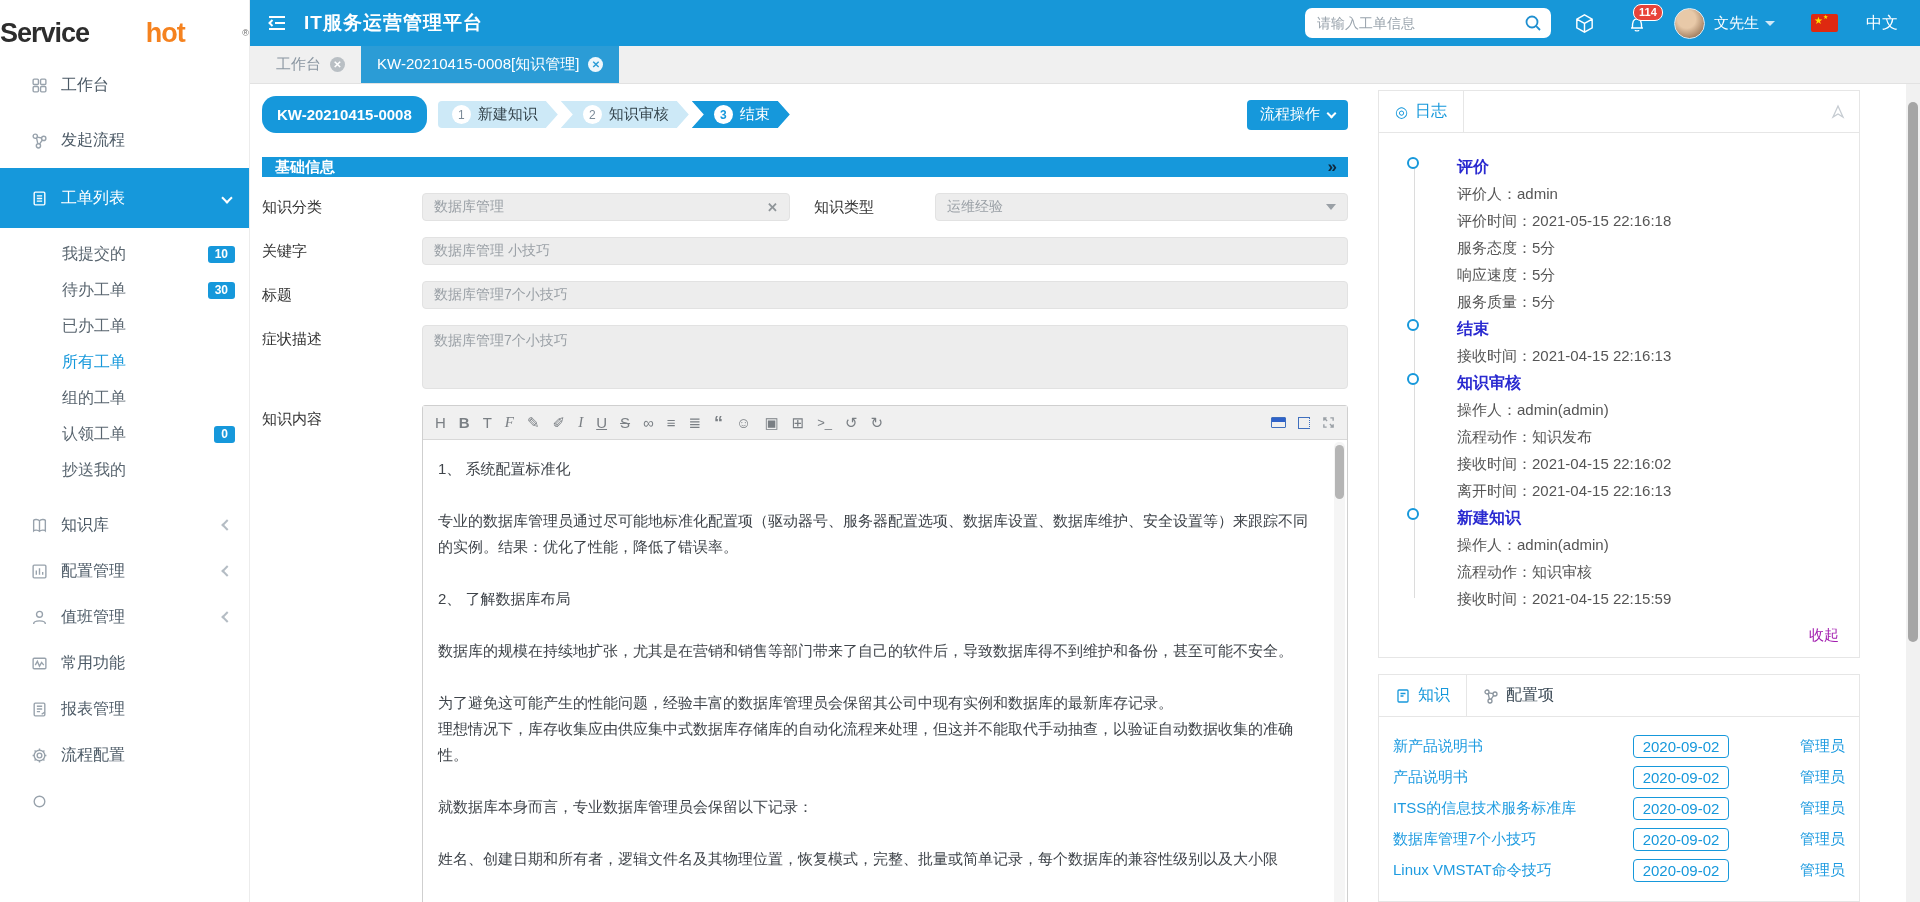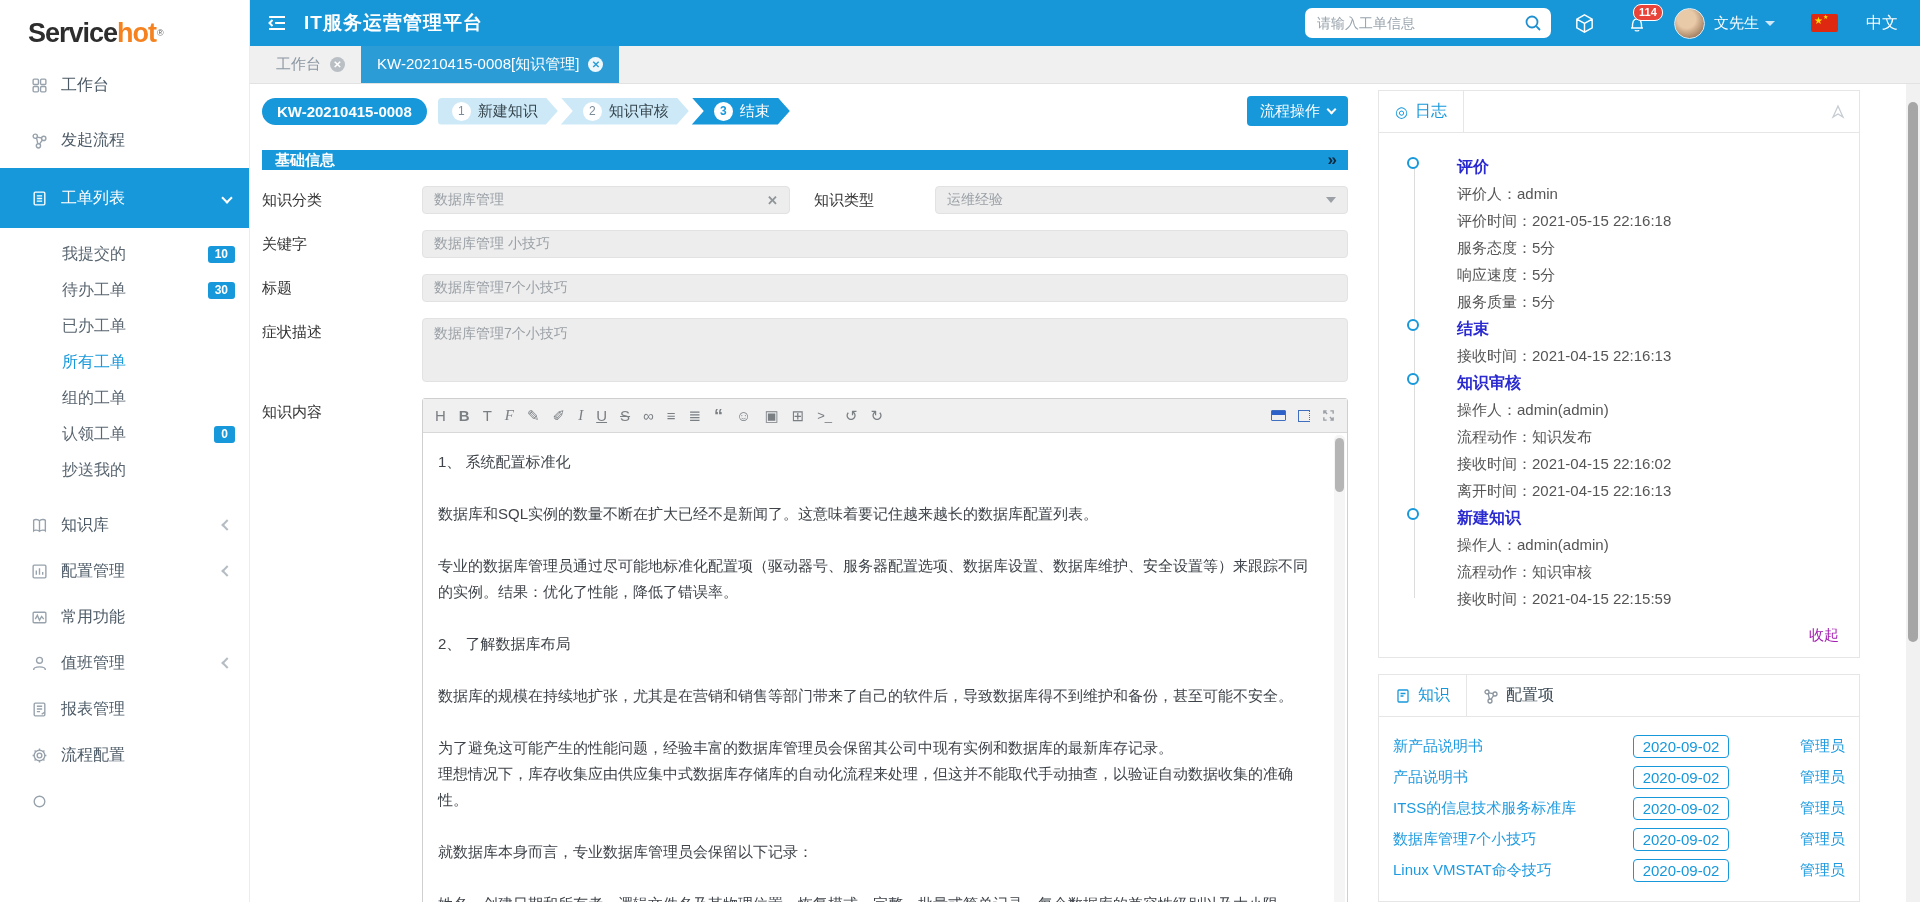--- a/index.html
+++ b/index.html
@@ -1,21 +1,21 @@
 <!DOCTYPE html>
 <html><head>
 <meta charset="utf-8">
 <style>
   * { margin:0; padding:0; box-sizing:border-box; }
   html,body { width:1920px; height:902px; overflow:hidden; font-family:"Liberation Sans",sans-serif; background:#fff; }
   body { display:flex; }
 
   
   .sidebar { width:250px; height:902px; background:#fff; border-right:1px solid #ececec; flex:none; overflow:hidden; }
-  .logo { height:58px; display:flex; align-items:center; justify-content:flex-start; padding-top:8px;margin-left:28px; }
+  .logo { height:58px; display:flex; align-items:center; justify-content:space-between; padding-top:8px; }
   .logo .lg1 { font-size:27px; font-weight:bold; color:#2d2d2d; letter-spacing:-1px; }
   .logo .lg2 { font-size:27px; font-weight:bold; color:#f5821f; letter-spacing:-1px; }
   .logo sup { font-size:9px; color:#666; margin-left:1px; }
   .side-item { height:55px; display:flex; align-items:center; gap:13px; padding:0 18px 0 30px; color:#4c5a66; font-size:16px; cursor:pointer; }
   .side-item .sicon { width:18px; height:18px; flex:none; display:flex; align-items:center; justify-content:center; }
   .side-item svg { stroke:#98a2ac; fill:none; stroke-width:1.3; }
   .side-banner { height:60px; background:#1698db; color:#fff; }
   .side-banner svg { stroke:#fff; }
   .chev { width:8px; height:8px; border-right:2px solid #b4bcc4; border-bottom:2px solid #b4bcc4; display:inline-block; margin-left:auto; }
   .chev.left { transform:rotate(135deg); }
@@ -50,21 +50,21 @@
   .ptab { display:flex; align-items:center; padding:0 16px; font-size:15px; color:#8b97a2; cursor:pointer; }
   .ptab.on { background:#2b9cd6; color:#fff; }
   .tclose { width:15px; height:15px; border-radius:50%; background:#b9bfc4; color:#fff; font-size:10px; line-height:15px; text-align:center; margin-left:9px; font-weight:bold; }
   .ptab.on .tclose { background:rgba(255,255,255,.92); color:#2b9cd6; }
 
   
   .content { flex:1; display:flex; overflow:hidden; background:#fff; }
   .main { width:1122px; flex:none; padding:12px 24px 0 12px; display:flex; flex-direction:column; }
 
   .wf-row { display:flex; align-items:center; }
-  .ticket-pill { background:#1698db; color:#fff; height:27px; border-radius:14px; padding:0 15px; font-size:15px; font-weight:bold; display:flex; align-items:center; }
+  .ticket-pill { background:#1698db; color:#fff; height:37px; border-radius:14px; padding:0 15px; font-size:15px; font-weight:bold; display:flex; align-items:center; }
   .steps { display:flex; margin-left:8px; }
   .step { height:27px; display:flex; align-items:center; gap:7px; padding:0 20px 0 22px; background:#cde9f7; color:#37474f; font-size:15px; margin-left:3px;
           clip-path:polygon(0 0, calc(100% - 12px) 0, 100% 50%, calc(100% - 12px) 100%, 0 100%, 12px 50%); }
   .step.first { clip-path:polygon(0 0, calc(100% - 12px) 0, 100% 50%, calc(100% - 12px) 100%, 0 100%); border-radius:4px 0 0 4px; padding-left:14px; }
   .step .num { width:19px; height:19px; border-radius:50%; background:#fff; color:#7c8b98; font-size:12px; display:flex; align-items:center; justify-content:center; flex:none; }
   .step.on { background:#1698db; color:#fff; }
   .step.on .num { color:#1698db; font-weight:bold; }
   .flow-btn { margin-left:auto; background:#1698db; color:#fff; height:30px; border-radius:4px; padding:12px 13px; font-size:15px; display:flex; align-items:center; gap:8px; cursor:pointer; border:none; }
   .flow-btn .chev { border-color:#fff; width:7px; height:7px; margin:0 0 3px 0; }
 
@@ -221,35 +221,35 @@
           <rect x="2" y="2" width="12" height="12" rx="1"></rect>
           <path d="M5 11 V7 M8 11 V5 M11 11 V8.5"></path>
         </svg>
     </span>
     <span>配置管理</span>
     <span class="chev left"></span>
   </div>
   <div class="side-item group-item">
     <span class="sicon">
       <svg width="17" height="17" viewBox="0 0 16 16">
+          <circle cx="8" cy="5" r="2.8"></circle>
+          <path d="M2.5 14 C2.5 10.2 13.5 10.2 13.5 14"></path>
+        </svg>
+    </span>
+    <span>值班管理</span>
+    <span class="chev left"></span>
+  </div>
+  <div class="side-item group-item">
+    <span class="sicon">
+      <svg width="17" height="17" viewBox="0 0 16 16">
           <rect x="2" y="3" width="12" height="10" rx="1"></rect>
           <path d="M4 9.5 L6 6 L8 10.5 L10 7 L12 9.5"></path>
         </svg>
     </span>
     <span>常用功能</span>
-  </div>
-  <div class="side-item group-item">
-    <span class="sicon">
-      <svg width="17" height="17" viewBox="0 0 16 16">
-          <circle cx="8" cy="5" r="2.8"></circle>
-          <path d="M2.5 14 C2.5 10.2 13.5 10.2 13.5 14"></path>
-        </svg>
-    </span>
-    <span>值班管理</span>
-    <span class="chev left"></span>
   </div>
   <div class="side-item group-item">
     <span class="sicon">
       <svg width="17" height="17" viewBox="0 0 16 16">
           <rect x="3" y="2" width="10" height="12" rx="1"></rect>
           <path d="M5.5 5 H10.5 M5.5 7.5 H10.5 M5.5 10 H8.5 M10 12.5 L13 10.5"></path>
         </svg>
     </span>
     <span>报表管理</span>
   </div>
@@ -422,21 +422,20 @@
               <span class="prev-ic"></span>
               <span>
                 <svg width="13" height="13" viewBox="0 0 14 14" stroke="#9aa0a6" stroke-width="1.5" fill="none">
                     <path d="M2 5 L2 2 L5 2 M9 2 L12 2 L12 5 M12 9 L12 12 L9 12 M5 12 L2 12 L2 9 M2 2 L5.5 5.5 M12 12 L8.5 8.5"></path>
                   </svg>
               </span>
             </span>
           </div>
           <div class="ed-content">
             <div class="para">1、 系统配置标准化</div>
-            <div class="para">数据库和SQL实例的数量不断在扩大已经不是新闻了。这意味着要记住越来越长的数据库配置列表。</div>
             <div class="para">专业的数据库管理员通过尽可能地标准化配置项（驱动器号、服务器配置选项、数据库设置、数据库维护、安全设置等）来跟踪不同的实例。结果：优化了性能，降低了错误率。</div>
             <div class="para">2、 了解数据库布局</div>
             <div class="para">数据库的规模在持续地扩张，尤其是在营销和销售等部门带来了自己的软件后，导致数据库得不到维护和备份，甚至可能不安全。</div>
             <div class="para tight">为了避免这可能产生的性能问题，经验丰富的数据库管理员会保留其公司中现有实例和数据库的最新库存记录。</div>
             <div class="para">理想情况下，库存收集应由供应集中式数据库存储库的自动化流程来处理，但这并不能取代手动抽查，以验证自动数据收集的准确性。</div>
             <div class="para">就数据库本身而言，专业数据库管理员会保留以下记录：</div>
             <div class="para">姓名、创建日期和所有者，逻辑文件名及其物理位置，恢复模式，完整、批量或简单记录，每个数据库的兼容性级别以及大小限</div>
             <div class="ed-scroll">
               <span class="ed-thumb"></span>
             </div>

